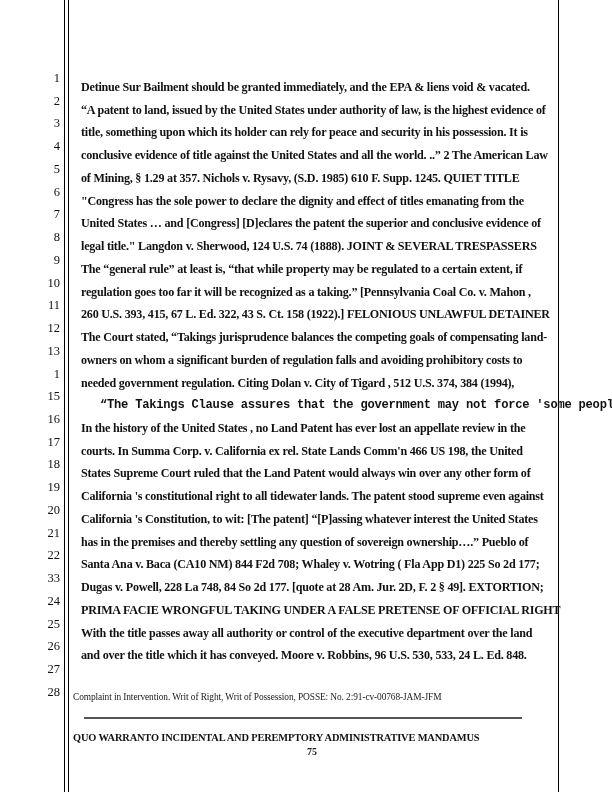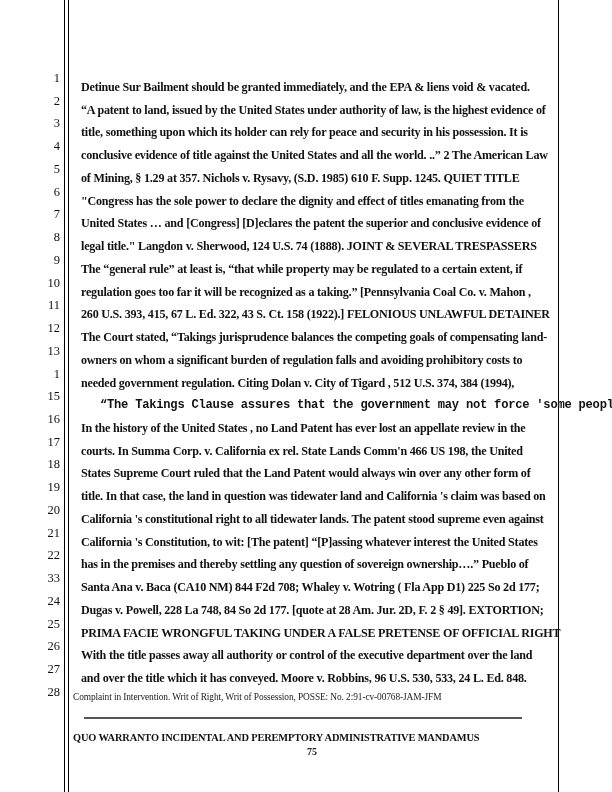--- a/index.html
+++ b/index.html
@@ -154,21 +154,20 @@
   <li>The “general rule” at least is, “that while property may be regulated to a certain extent, if</li>
   <li>regulation goes too far it will be recognized as a taking.” [Pennsylvania Coal Co. v. Mahon ,</li>
   <li>260 U.S. 393, 415, 67 L. Ed. 322, 43 S. Ct. 158 (1922).] FELONIOUS UNLAWFUL DETAINER</li>
   <li>The Court stated, “Takings jurisprudence balances the competing goals of compensating land-</li>
   <li>owners on whom a significant burden of regulation falls and avoiding prohibitory costs to</li>
   <li>needed government regulation. Citing Dolan v. City of Tigard , 512 U.S. 374, 384 (1994),</li>
   <li class="indent">“The Takings Clause assures that the government may not force 'some people alone to bear</li>
   <li>In the history of the United States , no Land Patent has ever lost an appellate review in the</li>
   <li>courts. In Summa Corp. v. California ex rel. State Lands Comm'n 466 US 198, the United</li>
   <li>States Supreme Court ruled that the Land Patent would always win over any other form of</li>
-  <li>title. In that case, the land in question was tidewater land and California 's claim was based on</li>
   <li>California 's constitutional right to all tidewater lands. The patent stood supreme even against</li>
   <li>California 's Constitution, to wit: [The patent] “[P]assing whatever interest the United States</li>
   <li>has in the premises and thereby settling any question of sovereign ownership….” Pueblo of</li>
   <li>Santa Ana v. Baca (CA10 NM) 844 F2d 708; Whaley v. Wotring ( Fla App D1) 225 So 2d 177;</li>
   <li>Dugas v. Powell, 228 La 748, 84 So 2d 177. [quote at 28 Am. Jur. 2D, F. 2 § 49]. EXTORTION;</li>
   <li>PRIMA FACIE WRONGFUL TAKING UNDER A FALSE PRETENSE OF OFFICIAL RIGHT</li>
   <li>With the title passes away all authority or control of the executive department over the land</li>
   <li>and over the title which it has conveyed. Moore v. Robbins, 96 U.S. 530, 533, 24 L. Ed. 848.</li>
 </ol>
 

